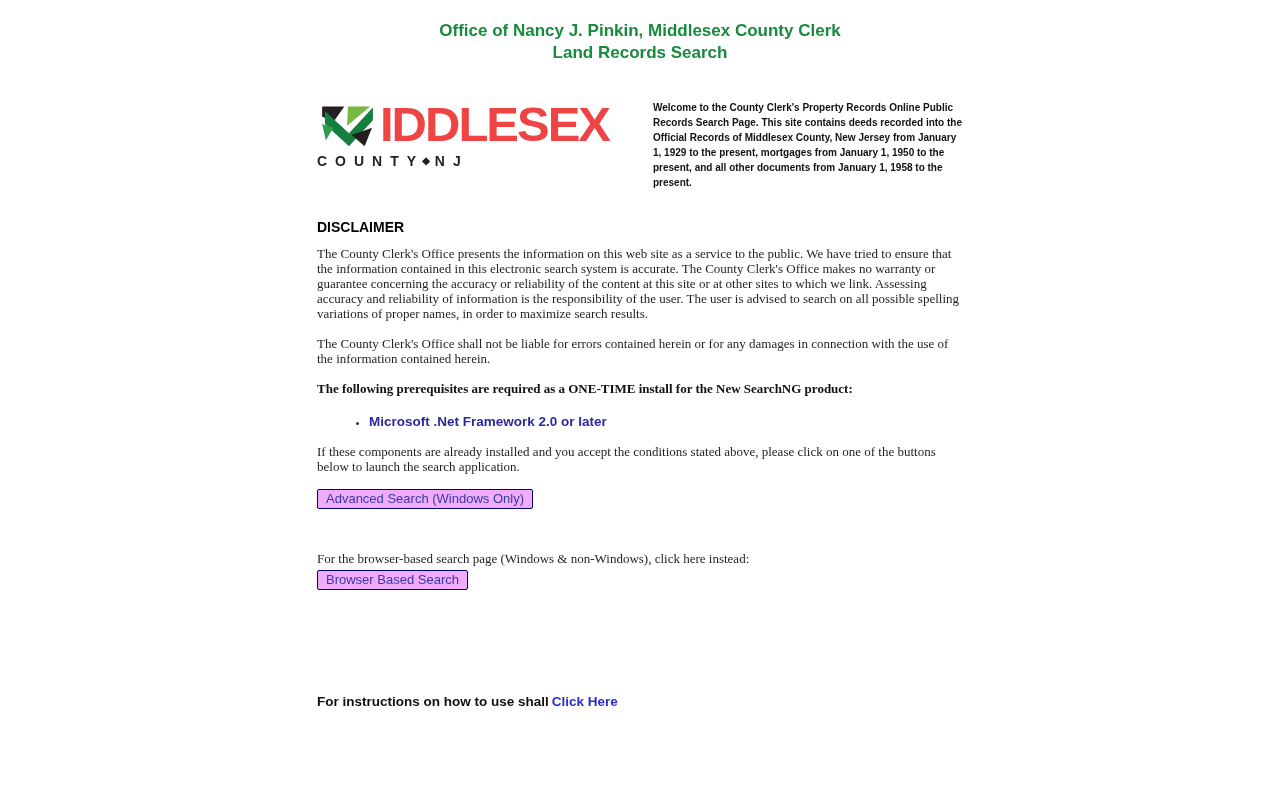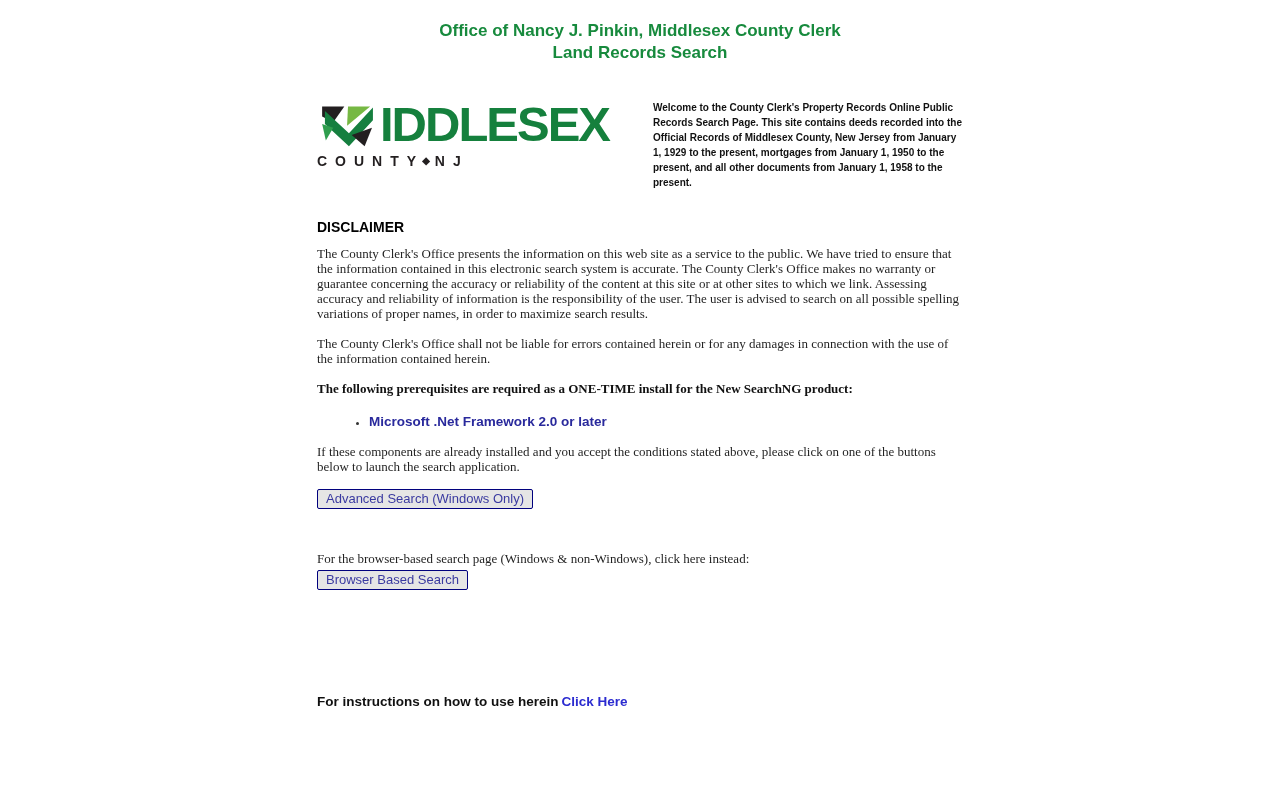--- a/index.html
+++ b/index.html
@@ -43,21 +43,21 @@
   }
   .logo-word svg {
     display: block;
     margin-right: 1px;
   }
   .logo-rest {
     font-size: 49px;
     line-height: 46px;
     font-weight: bold;
     letter-spacing: -2px;
-    color: #15803d;
+    color: #ef4444;
     white-space: nowrap;
   }
   .logo-tagline {
     margin-top: 5px;
     text-align: left;
     font-weight: bold;
     font-size: 14px;
     color: #231f20;
     white-space: nowrap;
   }
@@ -115,21 +115,21 @@
     cursor: pointer;
   }
   
   .launch-btn {
     display: block;
     margin: 6px 0 0 0;
     font-family: "Liberation Sans", sans-serif;
     font-size: 13px;
     line-height: 15px;
     color: #3a3aa0;
-    background: #e5e5e5;
+    background: #f0abfc;
     border: 1px solid #01017e;
     border-radius: 2px;
     padding: 1px 8px 2px 8px;
     cursor: pointer;
   }
   .browser-note {
     margin: 42px 0 0 0 !important;
   }
   #browser-btn {
     margin-top: 4px;
@@ -195,16 +195,16 @@
 
   <p class="body-p">If these components are already installed and you accept the conditions stated above, please click on one of the buttons below to launch the search application.</p>
 
   <button class="launch-btn" id="advanced-btn">Advanced Search (Windows Only)</button>
 
   <p class="body-p browser-note">For the browser-based search page (Windows &amp; non-Windows), click here instead:</p>
 
   <button class="launch-btn" id="browser-btn">Browser Based Search</button>
 
   <p class="footer-line">
-    <span>For instructions on how to use herein</span><a class="click-here">Click Here</a>
+    <span>For instructions on how to use shall</span><a class="click-here">Click Here</a>
   </p>
 
 </div>
 
 </body></html>

